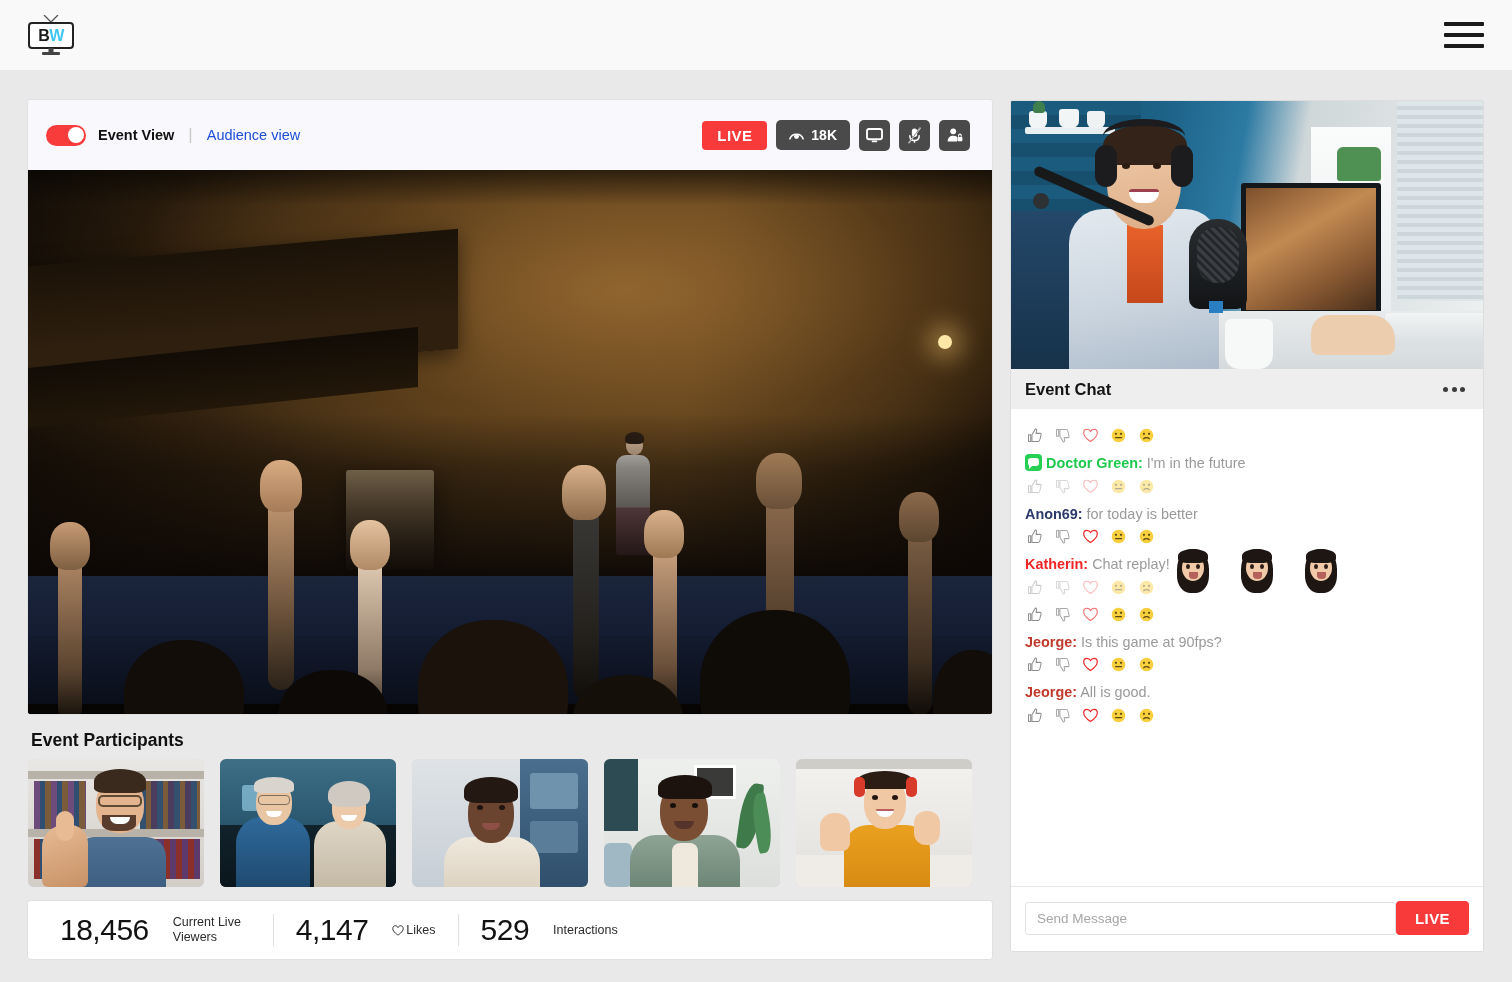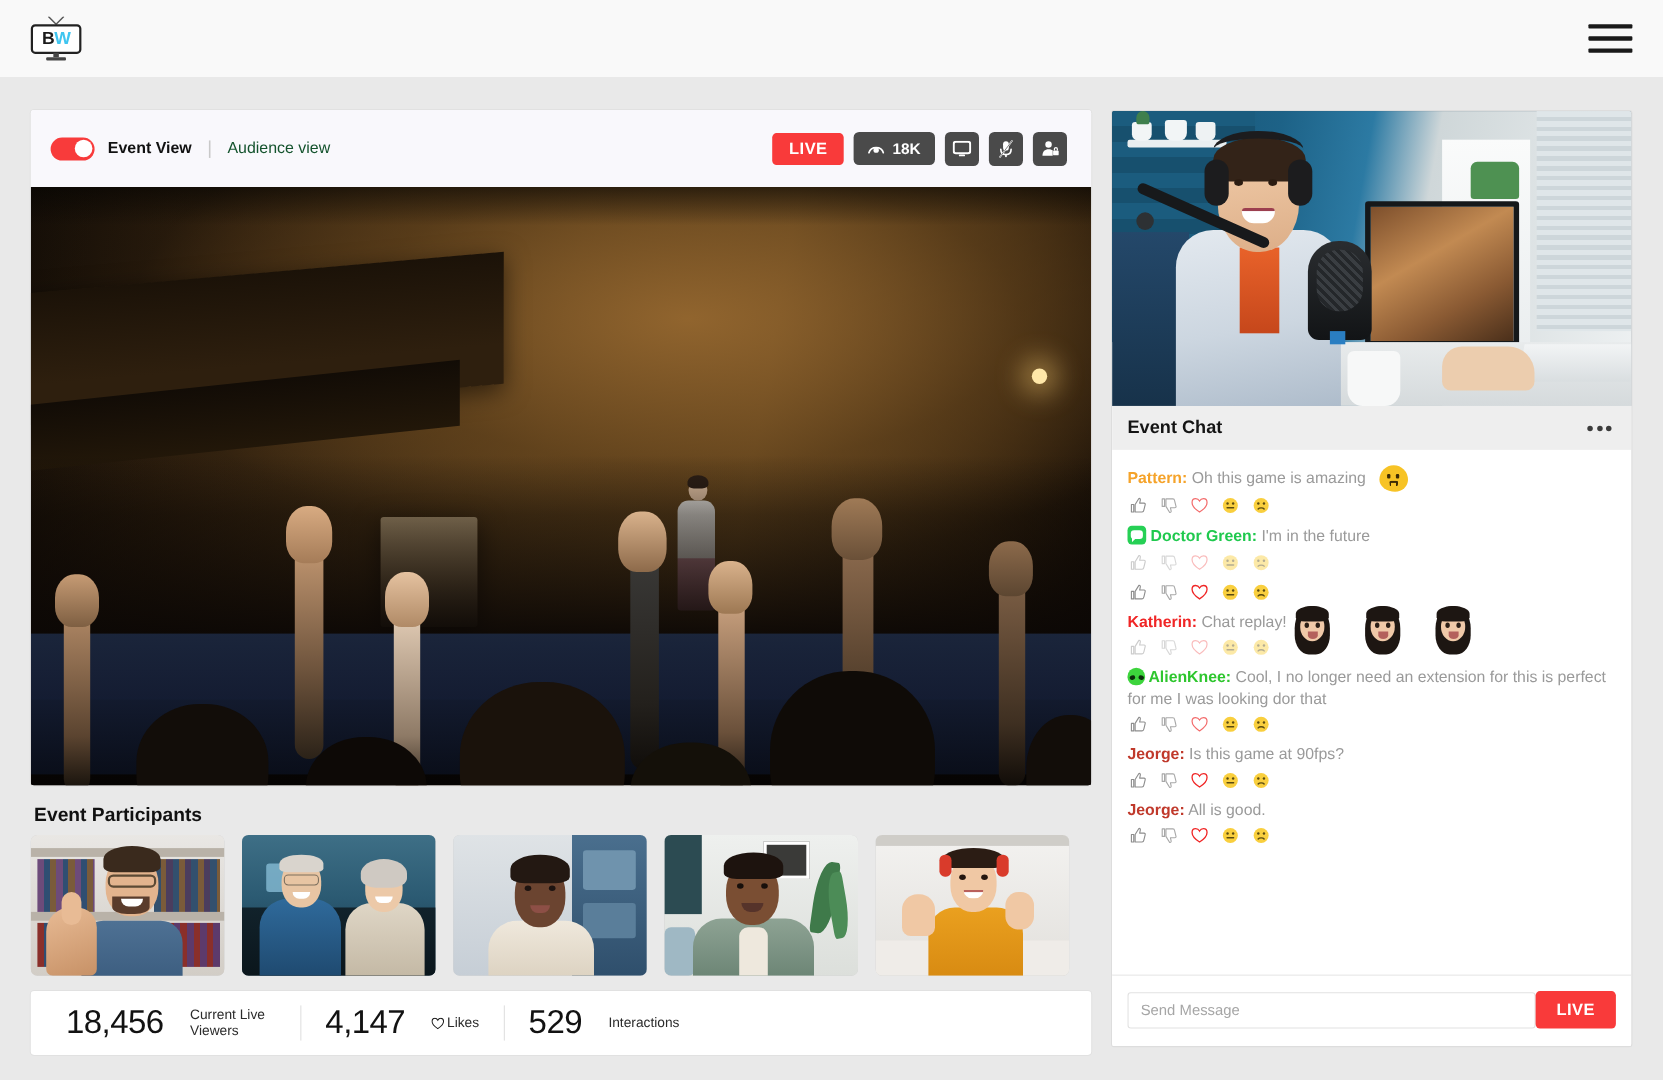--- a/index.html
+++ b/index.html
@@ -76,21 +76,21 @@
     width: 40px; height: 21px; border-radius: 11px;
     background: #f83b3b; position: relative; cursor: pointer;
     flex-shrink: 0;
   }
   .toggle .knob {
     position: absolute; top: 2.5px; right: 2.5px;
     width: 16px; height: 16px; border-radius: 50%; background: #fff;
   }
   .view-label { font-size: 14.5px; font-weight: bold; color: #111; }
   .view-sep { color: #c9c9c9; font-size: 17px; font-weight: 300; margin: 0 2px; }
-  .view-sub { font-size: 14.5px; color: #14532d; }
+  .view-sub { font-size: 14.5px; color: #1d4ed8; }
 
   .head-right { display: flex; align-items: center; gap: 9px; }
   .live-badge {
     background: #f93a3a; color: #fff;
     font-weight: bold; font-size: 15px; letter-spacing: 0.4px;
     padding: 6px 15px; border-radius: 4px;
     cursor: pointer;
   }
   .pill-dark {
     background: #4a4a4a; color: #fff;
@@ -585,24 +585,20 @@
       <div class="dots">
         <i></i>
           <i></i>
           <i></i>
       </div>
     </div>
 
     <div class="chat-body">
 
       <div class="msg">
-        <div class="msg-line">
-          <span class="uname" style="color:#f5a32a">Pattern:</span><span> Oh this game is amazing</span>
-          <span class="blob-emoji"><span class="be"></span><span class="be2"></span><span class="bm"></span></span>
-        </div>
         <div class="reactions">
           <svg class="react" viewBox="0 0 20 20">
               <path d="M5.5 9 L5.5 17 L3 17 L3 9 Z M7 9 L11 2.5 C12.3 2.3 12.8 3.2 12.5 4.5 L11.8 7.5 L16.5 7.5 C17.6 7.5 18 8.4 17.7 9.3 L16.3 15 C16.1 16.2 15.5 17 14.4 17 L7 17 Z" fill="none" stroke="#8d8d8d" stroke-width="1.2" stroke-linejoin="round"></path>
             </svg>
           <svg class="react" viewBox="0 0 20 20">
               <path d="M5.5 11 L5.5 3 L3 3 L3 11 Z M7 11 L11 17.5 C12.3 17.7 12.8 16.8 12.5 15.5 L11.8 12.5 L16.5 12.5 C17.6 12.5 18 11.6 17.7 10.7 L16.3 5 C16.1 3.8 15.5 3 14.4 3 L7 3 Z" fill="none" stroke="#a8a8a8" stroke-width="1.2" stroke-linejoin="round"></path>
             </svg>
           <svg class="react" viewBox="0 0 20 20">
               <path d="M10 17 C10 17 2 12 2 6.8 C2 4.2 3.9 2.7 5.8 2.7 C7.7 2.7 9.4 4.2 10 5.3 C10.6 4.2 12.3 2.7 14.2 2.7 C16.1 2.7 18 4.2 18 6.8 C18 12 10 17 10 17 Z" fill="none" stroke="#f36c6c" stroke-width="1.3"></path>
             </svg>
@@ -644,20 +640,23 @@
           <svg class="react faded" viewBox="0 0 20 20">
               <circle cx="10" cy="10" r="8" fill="#f9cf3e"></circle>
               <circle cx="7" cy="8" r="1.3" fill="#5a4a10"></circle>
               <circle cx="13" cy="8" r="1.3" fill="#5a4a10"></circle>
               <path d="M6.8 13.8 C8 12.2 12 12.2 13.2 13.8" stroke="#5a4a10" stroke-width="1.5" fill="none" stroke-linecap="round"></path>
             </svg>
         </div>
       </div>
 
       <div class="msg">
+        <div class="msg-line">
+          <span class="uname" style="color:#2b3a6b">Anon69:</span><span> for today is better</span>
+        </div>
         <div class="reactions">
           <svg class="react" viewBox="0 0 20 20">
               <path d="M5.5 9 L5.5 17 L3 17 L3 9 Z M7 9 L11 2.5 C12.3 2.3 12.8 3.2 12.5 4.5 L11.8 7.5 L16.5 7.5 C17.6 7.5 18 8.4 17.7 9.3 L16.3 15 C16.1 16.2 15.5 17 14.4 17 L7 17 Z" fill="none" stroke="#8d8d8d" stroke-width="1.2" stroke-linejoin="round"></path>
             </svg>
           <svg class="react" viewBox="0 0 20 20">
               <path d="M5.5 11 L5.5 3 L3 3 L3 11 Z M7 11 L11 17.5 C12.3 17.7 12.8 16.8 12.5 15.5 L11.8 12.5 L16.5 12.5 C17.6 12.5 18 11.6 17.7 10.7 L16.3 5 C16.1 3.8 15.5 3 14.4 3 L7 3 Z" fill="none" stroke="#a8a8a8" stroke-width="1.2" stroke-linejoin="round"></path>
             </svg>
           <svg class="react" viewBox="0 0 20 20">
               <path d="M10 17 C10 17 2 12 2 6.8 C2 4.2 3.9 2.7 5.8 2.7 C7.7 2.7 9.4 4.2 10 5.3 C10.6 4.2 12.3 2.7 14.2 2.7 C16.1 2.7 18 4.2 18 6.8 C18 12 10 17 10 17 Z" fill="none" stroke="#f02626" stroke-width="1.4"></path>
             </svg>
@@ -725,23 +724,20 @@
           <svg class="react faded" viewBox="0 0 20 20">
               <circle cx="10" cy="10" r="8" fill="#f9cf3e"></circle>
               <circle cx="7" cy="8" r="1.3" fill="#5a4a10"></circle>
               <circle cx="13" cy="8" r="1.3" fill="#5a4a10"></circle>
               <path d="M6.8 13.8 C8 12.2 12 12.2 13.2 13.8" stroke="#5a4a10" stroke-width="1.5" fill="none" stroke-linecap="round"></path>
             </svg>
         </div>
       </div>
 
       <div class="msg">
-        <div class="msg-line">
-          <span class="alien"></span><span class="uname" style="color:#2ec62e">AlienKnee:</span><span> Cool, I no longer need an extension for this is perfect  for me I was looking dor that</span>
-        </div>
         <div class="reactions">
           <svg class="react" viewBox="0 0 20 20">
               <path d="M5.5 9 L5.5 17 L3 17 L3 9 Z M7 9 L11 2.5 C12.3 2.3 12.8 3.2 12.5 4.5 L11.8 7.5 L16.5 7.5 C17.6 7.5 18 8.4 17.7 9.3 L16.3 15 C16.1 16.2 15.5 17 14.4 17 L7 17 Z" fill="none" stroke="#8d8d8d" stroke-width="1.2" stroke-linejoin="round"></path>
             </svg>
           <svg class="react" viewBox="0 0 20 20">
               <path d="M5.5 11 L5.5 3 L3 3 L3 11 Z M7 11 L11 17.5 C12.3 17.7 12.8 16.8 12.5 15.5 L11.8 12.5 L16.5 12.5 C17.6 12.5 18 11.6 17.7 10.7 L16.3 5 C16.1 3.8 15.5 3 14.4 3 L7 3 Z" fill="none" stroke="#a8a8a8" stroke-width="1.2" stroke-linejoin="round"></path>
             </svg>
           <svg class="react" viewBox="0 0 20 20">
               <path d="M10 17 C10 17 2 12 2 6.8 C2 4.2 3.9 2.7 5.8 2.7 C7.7 2.7 9.4 4.2 10 5.3 C10.6 4.2 12.3 2.7 14.2 2.7 C16.1 2.7 18 4.2 18 6.8 C18 12 10 17 10 17 Z" fill="none" stroke="#f36c6c" stroke-width="1.3"></path>
             </svg>

